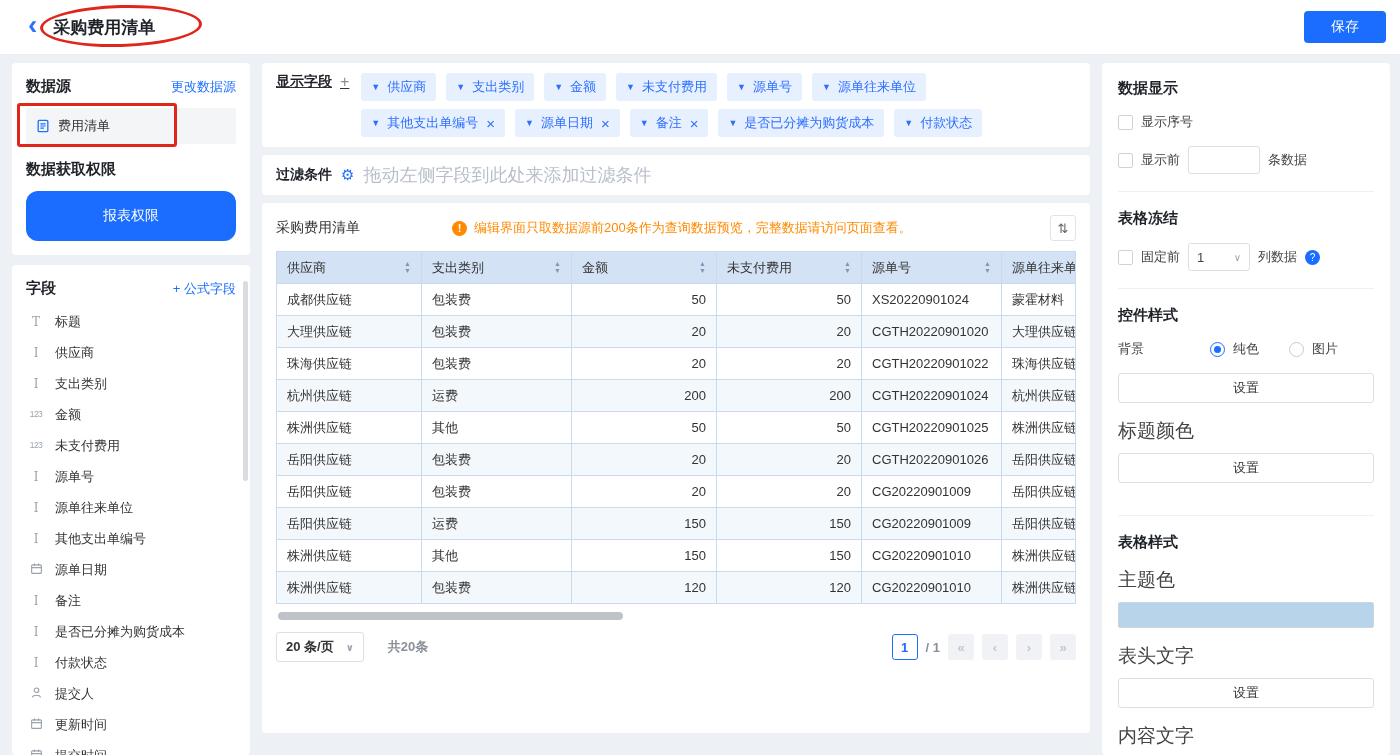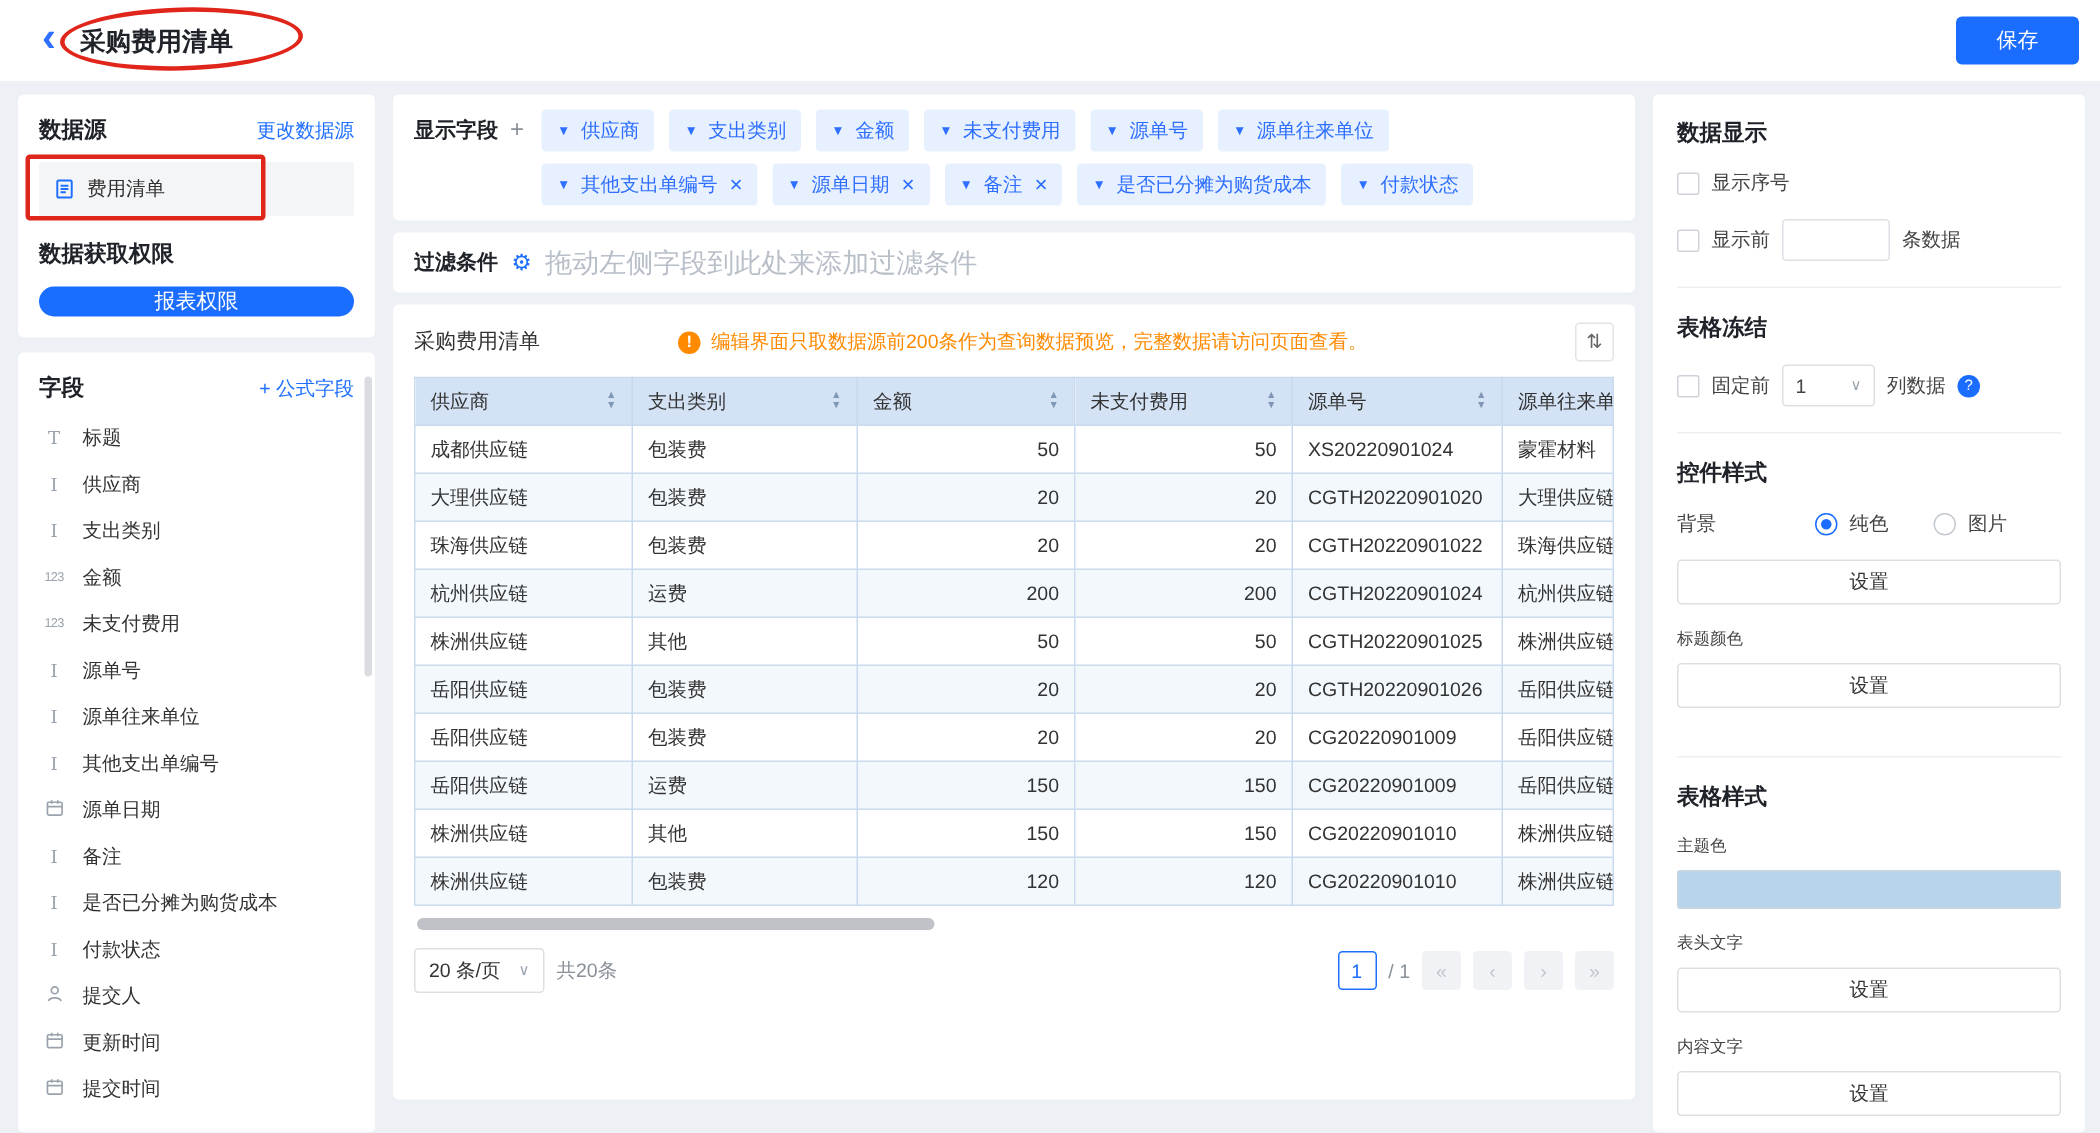--- a/index.html
+++ b/index.html
@@ -27,33 +27,33 @@
   .ds-panel { padding:14px; position:relative; }
   .panel-h { display:flex; align-items:center; justify-content:space-between; }
   .panel-title { font-size:15px; font-weight:bold; color:#1f2329; }
   .link { color:#1e6fff; font-size:13px; cursor:pointer; }
   .ds-item { margin-top:12px; height:36px; background:#f4f5f7; display:flex; align-items:center;
              padding:0 10px; gap:8px; border-radius:2px; cursor:pointer; }
   .doc-icon { color:#1e6fff; flex:none; }
   .annot-rect { position:absolute; left:5px; top:40px; width:160px; height:44px;
                 border:3px solid #e0251b; border-radius:3px; pointer-events:none; }
   .mt16 { margin-top:16px; }
-  .perm-btn { margin-top:12px; width:100%; height:20px; background:#1a6dff; color:#fff;
+  .perm-btn { margin-top:12px; width:100%; height:50px; background:#1a6dff; color:#fff;
               border:none; border-radius:12px; font-size:14px; cursor:pointer; }
   
   .fields-panel { flex:1; padding:14px; overflow:hidden; position:relative; min-height:0; }
   .field-list { margin-top:8px; }
   .field-item { display:flex; align-items:center; gap:9px; height:31px; font-size:13px; color:#333; cursor:grab; }
   .field-icon { width:20px; text-align:center; color:#9aa3ad; flex:none; line-height:1; }
   .field-icon.t-text, .field-icon.t-title { font-family:"DejaVu Serif","Liberation Serif",serif; font-size:12px; }
   .field-icon.t-number { font-size:8.5px; letter-spacing:-0.5px; }
   .left-scroll { position:absolute; right:2px; top:16px; width:5px; height:200px; background:#dadce1; border-radius:3px; }
   
   .df-panel { padding:10px 14px; display:flex; gap:12px; }
-  .df-label-wrap { display:flex; gap:8px; align-items:center; height:28px; white-space:nowrap; }
+  .df-label-wrap { display:flex; gap:8px; height:28px; white-space:nowrap;text-decoration:underline; }
   .df-label { font-size:14px; font-weight:600; color:#1f2329; }
   .df-plus { color:#8a9099; font-size:16px; cursor:pointer; }
   .chips { display:flex; flex-wrap:wrap; gap:8px 10px; flex:1; }
   .chip { background:#e7f0fe; color:#2e6fff; border-radius:3px; height:28px;
           display:inline-flex; align-items:center; padding:0 10px; gap:7px; font-size:13px; cursor:pointer; }
   .chip-caret { font-size:9px; line-height:1; }
   .chip-close { font-size:15px; line-height:1; margin-left:1px; cursor:pointer; }
   
   .filter-panel { padding:0 14px; display:flex; align-items:center; gap:9px; height:40px; flex:none; }
   .filter-title { font-weight:600; font-size:14px; color:#1f2329; }
@@ -73,21 +73,21 @@
   th, td { border:1px solid #c9daee; height:32px; padding:0 10px; text-align:left;
            white-space:nowrap; overflow:hidden; color:#333; }
   thead th { background:#d3e2f4; font-weight:normal; }
   .thc { display:flex; justify-content:space-between; align-items:center; }
   .sort-arrows { display:flex; flex-direction:column; color:#7f97b5; gap:1px; }
   .sort-arrows i { font-style:normal; font-size:7px; line-height:6px; }
   td.num { text-align:right; }
   tbody tr:nth-child(even) td { background:#f3f8fd; }
   .hscroll { height:8px; margin:8px 2px 0; position:relative; flex:none; }
   .hscroll .thumb { position:absolute; left:0; top:0; height:8px; width:345px; background:#bfc2c7; border-radius:4px; cursor:grab; }
-  .pager { display:flex; align-items:center; margin-top:12px; gap:8px; }
+  .pager { display:flex; align-items:center; margin-top:12px; gap:24px;font-weight:bold; }
   .psize { height:30px; border:1px solid #dcdfe4; border-radius:3px; display:flex; align-items:center;
            padding:0 9px; gap:12px; color:#333; cursor:pointer; }
   .caret { color:#9aa3ad; font-size:10px; }
   .ptotal { color:#8a9099; }
   .pager-right { margin-left:auto; display:flex; align-items:center; gap:8px; }
   .pcur { width:26px; height:26px; border:1px solid #1e6fff; color:#1e6fff; border-radius:3px;
           display:flex; align-items:center; justify-content:center; cursor:pointer; }
   .pslash { color:#8a9099; }
   .pnav { width:26px; height:26px; background:#f1f2f5; border-radius:3px; color:#c2c6cd;
           display:flex; align-items:center; justify-content:center; font-size:13px; cursor:pointer; }
@@ -103,21 +103,21 @@
           display:flex; align-items:center; justify-content:center; flex:none; cursor:pointer; }
   .divider { height:1px; background:#eef0f3; margin:17px 0; }
   .radio { width:15px; height:15px; border-radius:50%; border:1px solid #c6cbd2; background:#fff;
            position:relative; flex:none; cursor:pointer; }
   .radio.sel { border-color:#1a6dff; }
   .radio.sel::after { content:""; position:absolute; inset:3px; background:#1a6dff; border-radius:50%; }
   .bg-label { margin-right:58px; }
   .gap-left { margin-left:22px; }
   .set-btn { width:100%; height:30px; border:1px solid #dcdfe4; border-radius:3px; background:#fff;
              color:#333; font-size:13px; margin-bottom:15px; cursor:pointer; }
-  .sub-label { font-size:11px; color:#444; margin-bottom:9px; }
+  .sub-label { font-size:19px; color:#444; margin-bottom:9px; }
   .swatch { height:26px; border:1px solid #c9d6e2; border-radius:2px; margin-bottom:15px; cursor:pointer; }
 </style>
 </head>
 <body>
 
 <div class="topbar">
   <span class="back">‹</span>
   <span class="page-title">采购费用清单</span>
   <div class="annot-ellipse"></div>
   <button class="save-btn">保存</button>

